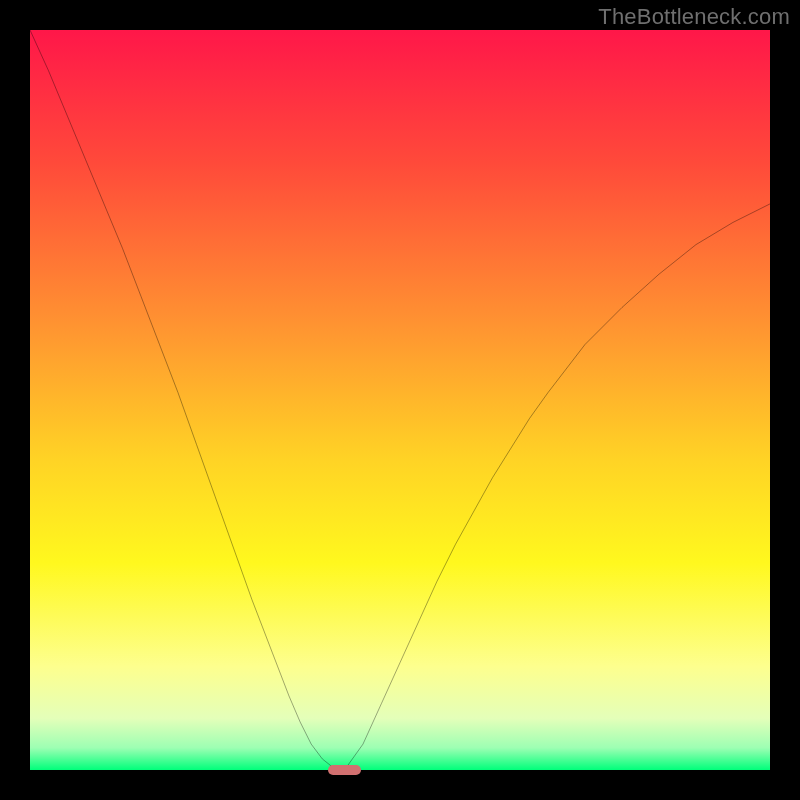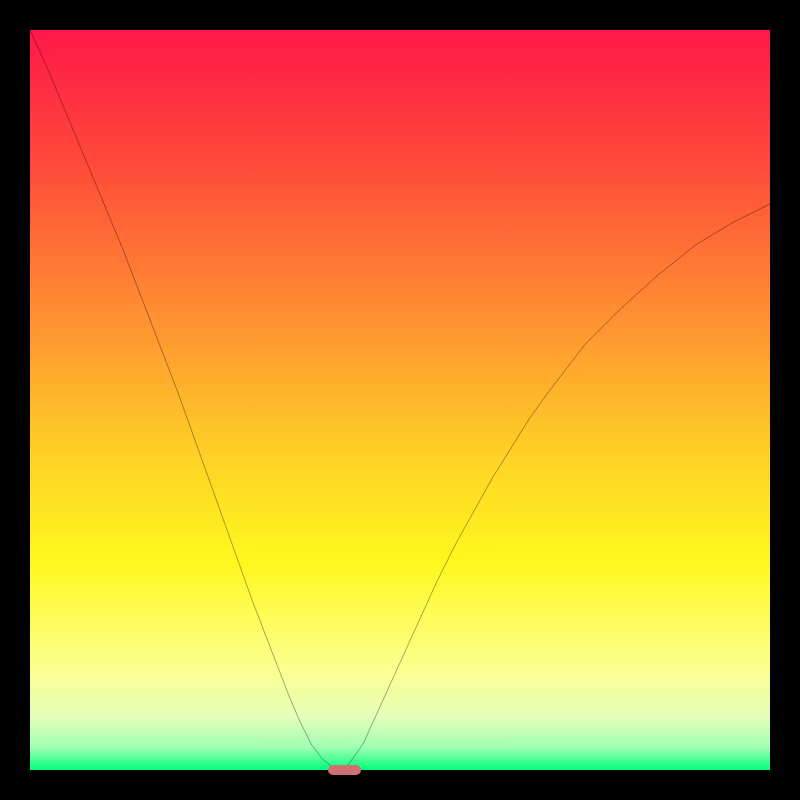--- a/index.html
+++ b/index.html
@@ -50,20 +50,21 @@
     font-size: 22px;
     font-weight: 500;
     letter-spacing: 0.2px;
   }
 </style>
 </head>
 <body>
 
 <div class="stage">
 
+  <div class="watermark">TheBottleneck.com</div>
 
   <div class="plot-area">
 
     <svg class="gradient-bg" viewBox="0 0 100 100" preserveAspectRatio="none">
       <defs>
         <linearGradient id="bg-grad" x1="0" y1="0" x2="0" y2="1">
             <stop offset="0%" stop-color="#ff1749"></stop>
             <stop offset="18%" stop-color="#ff4a3a"></stop>
             <stop offset="40%" stop-color="#ff9431"></stop>
             <stop offset="57.99999999999999%" stop-color="#ffd325"></stop>

